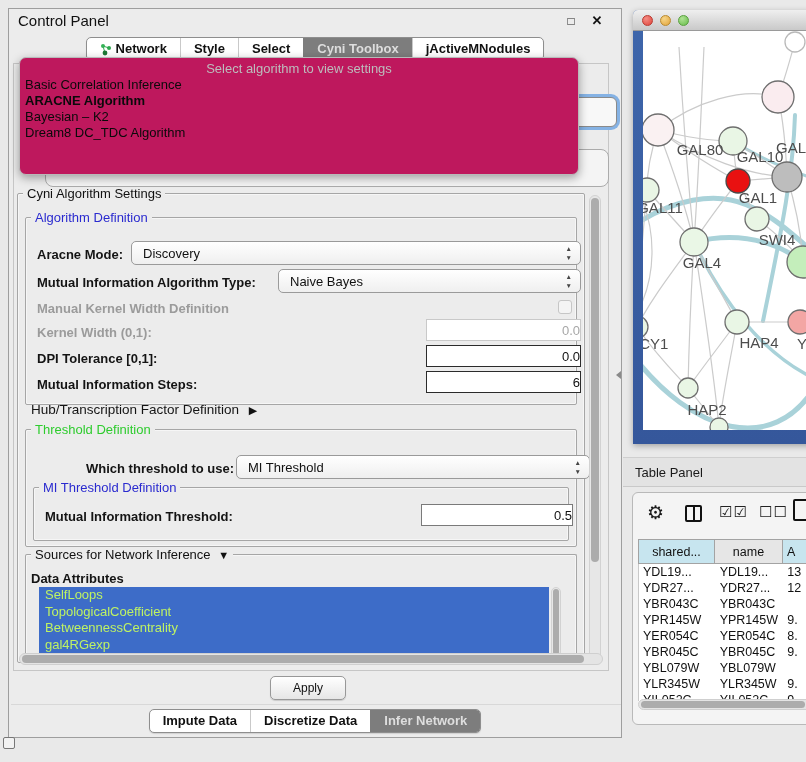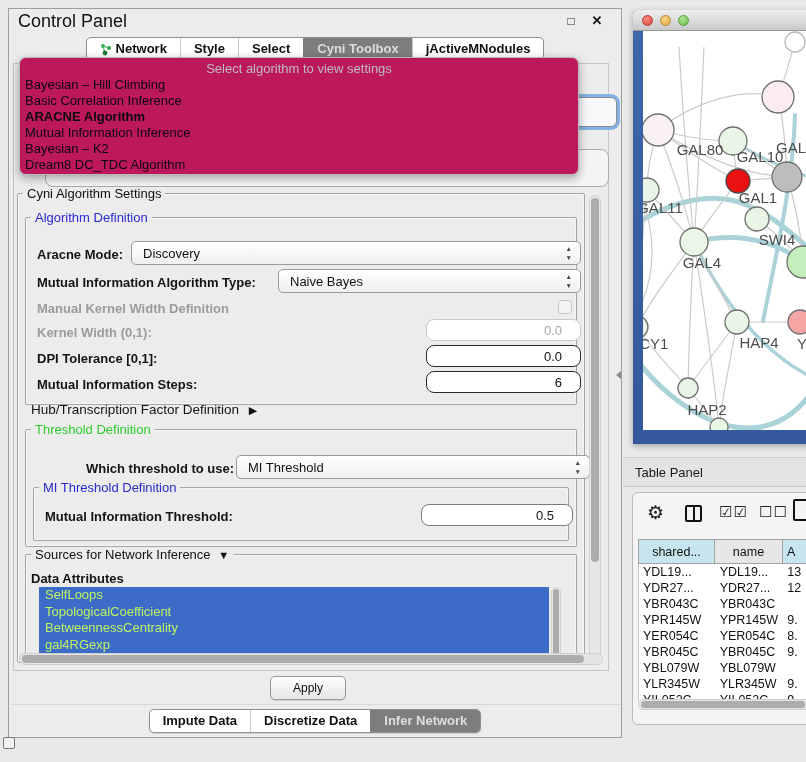--- a/index.html
+++ b/index.html
@@ -7,21 +7,21 @@
     position:relative;width:806px;height:762px;overflow:hidden;
     background:#E9E9E9;font-family:"Liberation Sans",sans-serif;
     -webkit-font-smoothing:antialiased;
   }
   
   .control-panel{
     position:absolute;left:8px;top:8px;width:614px;height:730px;
     background:#ECECEC;border:1px solid #9E9E9E;box-sizing:border-box;
   }
   .cp-titlebar{position:absolute;left:0;top:0;width:100%;height:24px;
-    font-size:18px;color:#111;line-height:24px;padding-left:9px;box-sizing:border-box;}
+    font-size:15px;color:#111;line-height:24px;padding-left:9px;box-sizing:border-box;}
   .cp-float{position:absolute;right:40px;top:0;width:20px;text-align:center;font-size:12px;color:#222;line-height:24px;cursor:default;}
   .cp-close{position:absolute;right:14px;top:0;width:20px;text-align:center;font-size:13px;font-weight:bold;color:#111;line-height:24px;cursor:default;}
   .seg-row{position:absolute;left:0;width:100%;display:flex;justify-content:center;}
   .seg{display:inline-flex;border:1px solid #8E8E8E;border-radius:5px;background:#FFF;overflow:hidden;height:22px;box-shadow:0 1px 1px rgba(0,0,0,.12);}
   .seg-item{padding:0 13px;font-size:13px;font-weight:bold;line-height:22px;color:#111;border-left:1px solid #C9C9C9;white-space:nowrap;display:flex;align-items:center;gap:4px;}
   .seg-item:first-child{border-left:none;}
   .seg-item.selected{background:#7D7D7D;color:#DEDEDE;border-left-color:#7D7D7D;}
   .top-tabs{top:28px;}
   .bottom-tabs{top:700px;}
   .content-area{position:absolute;left:4px;top:54px;width:596px;height:608px;
@@ -46,21 +46,21 @@
   .t-blue{color:#2A2ACF;}
   .t-green{color:#2ECC2E;text-align:right;}
   .lbl{position:absolute;font-size:13px;font-weight:bold;color:#141414;white-space:nowrap;}
   .lbl.dis{color:#9B9B9B;}
   .combo{position:absolute;height:24px;border:1px solid #9A9A9A;border-radius:5px;
     background:linear-gradient(#FFFFFF,#EFEFEF);font-size:13px;line-height:24px;
     padding-left:11px;color:#111;box-sizing:border-box;}
   .combo .arrows{position:absolute;right:8px;top:2px;display:flex;flex-direction:column;
     font-size:6.5px;color:#444;line-height:9px;}
   .field{position:absolute;height:22px;background:#FFF;font-size:13px;line-height:22px;
-    text-align:right;padding-right:18px;box-sizing:border-box;border-radius:8px;}
+    text-align:right;padding-right:0;box-sizing:border-box;}
   .field.en{border:1px solid #2B2B2B;color:#111;}
   .field.dis{border:1px solid #C9C9C9;color:#A7A7A7;}
   .cb{position:absolute;width:14px;height:14px;border:1px solid #C6C6C6;border-radius:3px;background:#F4F4F4;box-sizing:border-box;}
   .tri{font-size:11px;color:#111;}
   .attr-list{position:absolute;left:30px;top:578px;width:510px;height:70px;overflow:hidden;background:#FFF;}
   .attr-item{height:16.5px;line-height:16.5px;background:#3D6CC8;color:#bef264;font-size:13px;padding-left:6px;white-space:nowrap;}
   .vscroll{position:absolute;background:#E7E7E7;border:1px solid #D2D2D2;border-radius:6px;box-sizing:border-box;}
   .vthumb{position:absolute;left:1px;right:1px;background:#ACACAC;border-radius:5px;}
   .hscroll{position:absolute;background:#E4E4E4;border:1px solid #CFCFCF;border-radius:6px;box-sizing:border-box;}
   .hthumb{position:absolute;top:1px;bottom:1px;background:#ACACAC;border-radius:5px;}
@@ -147,24 +147,22 @@
     </div>
   </div>
 
   <div class="content-area"></div>
 
   <div class="frag-combo"></div>
   <div class="frag-box"></div>
 
   <div class="dd-overlay">
     <div class="dd-placeholder">Select algorithm to view settings</div>
-    <div class="dd-item">Bayesian – Hill Climbing</div>
     <div class="dd-item">Basic Correlation Inference</div>
     <div class="dd-item bold">ARACNE Algorithm</div>
-    <div class="dd-item">Mutual Information Inference</div>
     <div class="dd-item">Bayesian – K2</div>
     <div class="dd-item">Dream8 DC_TDC Algorithm</div>
   </div>
 
   <div class="groupbox" style="left:8px;top:184px;width:568px;height:470px;"></div>
   <div class="group-title t-black" style="left:14px;top:177px;">Cyni Algorithm Settings</div>
 
   <div class="groupbox" style="left:16px;top:208px;width:552px;height:188px;"></div>
   <div class="group-title t-blue" style="left:22px;top:201px;">Algorithm Definition</div>
 

